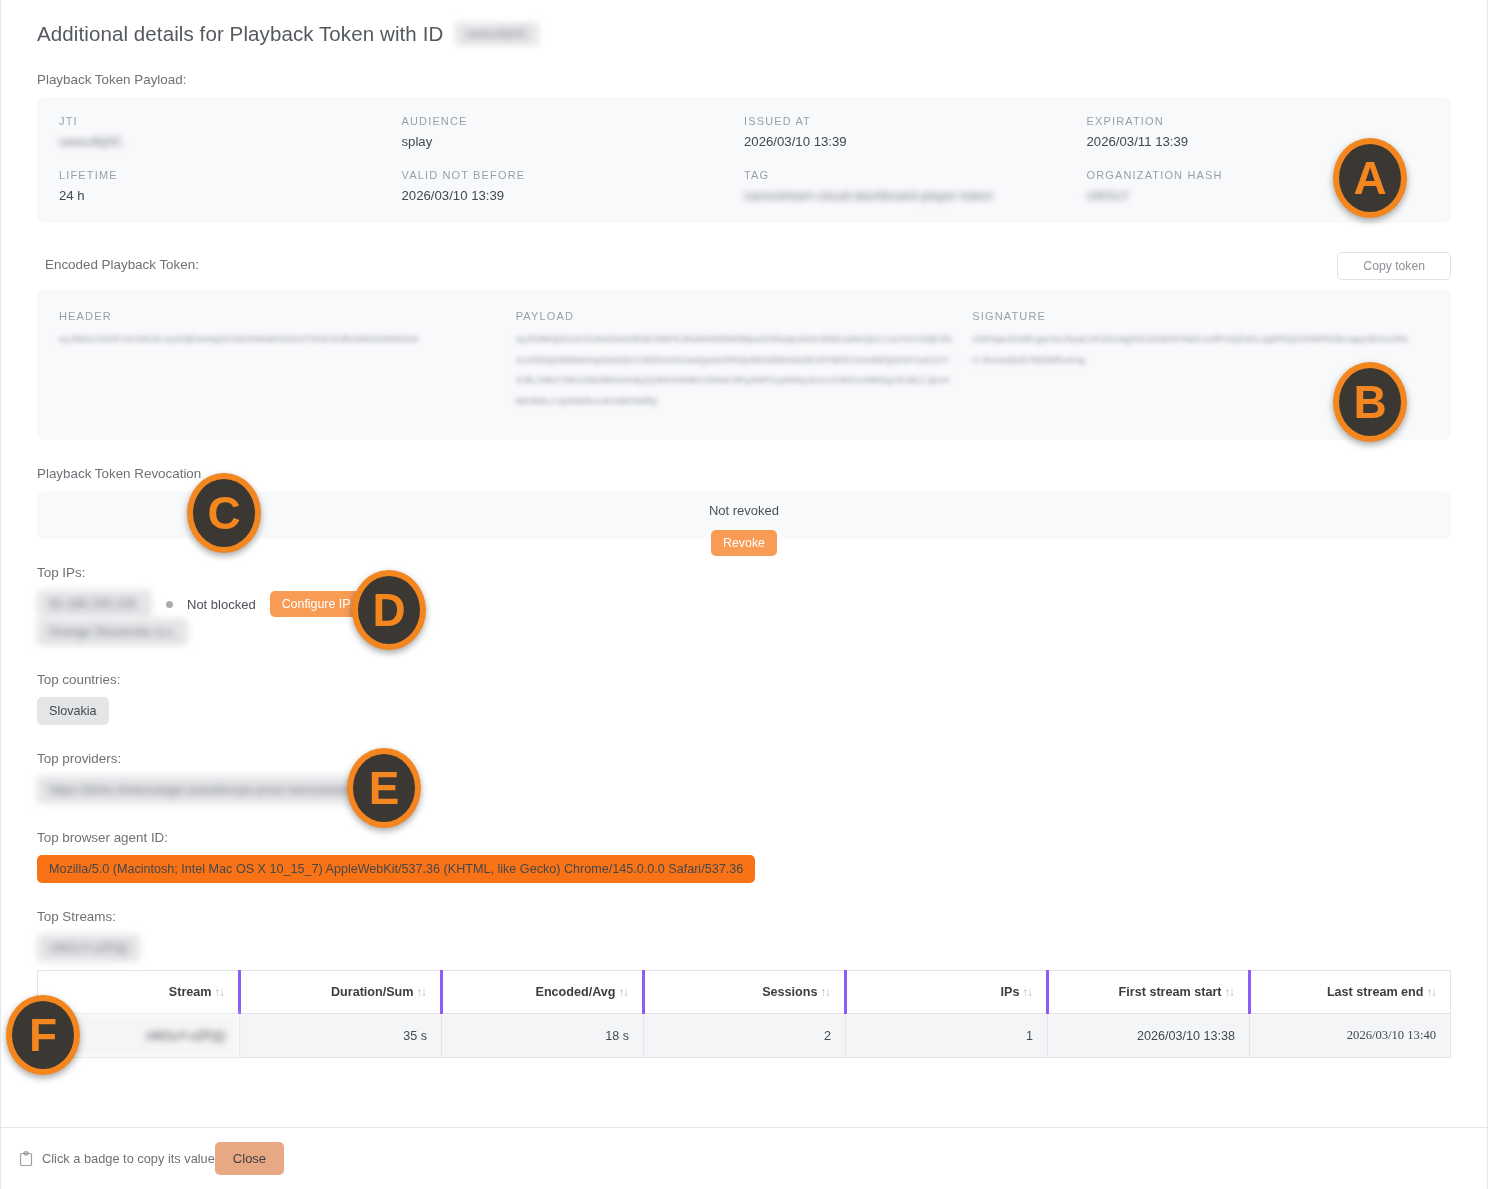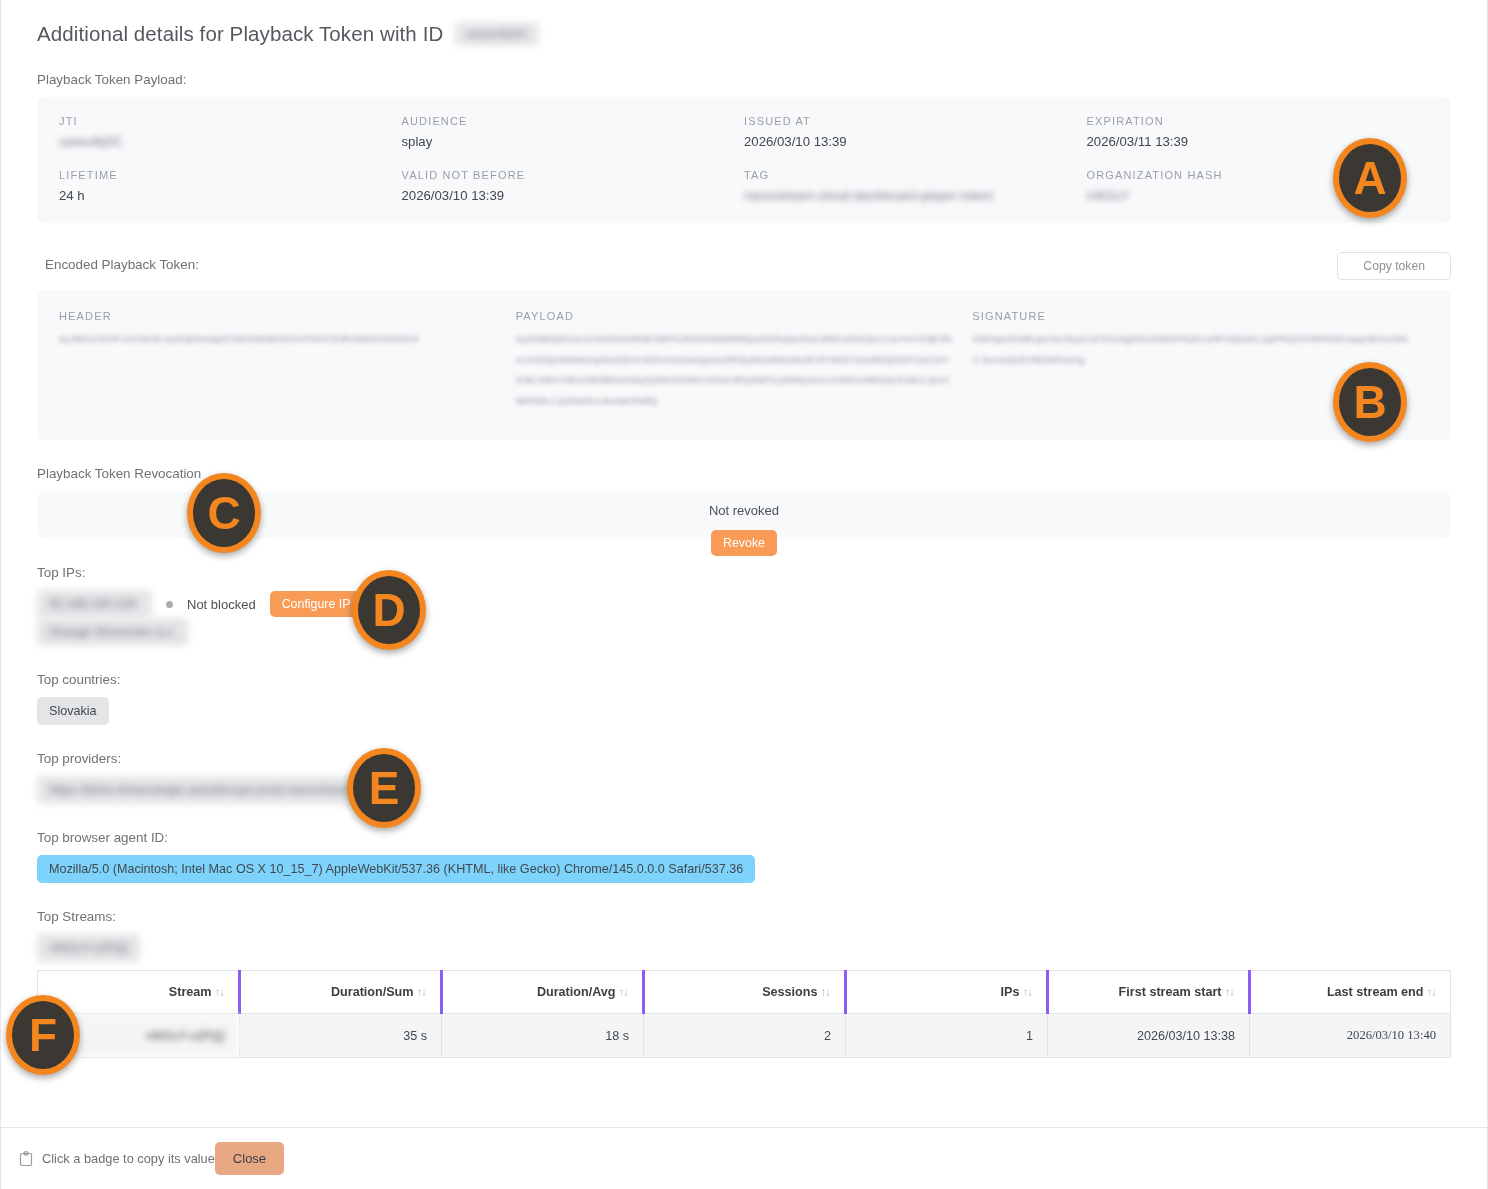--- a/index.html
+++ b/index.html
@@ -75,21 +75,21 @@
   }
 
   
   .chip-row { display:flex; align-items:center; gap:14px; }
   .chip {
     background:#e4e5e7; border-radius:5px; color:#43484d;
     font-size:12.6px; padding:7px 12px; white-space:nowrap;
     display:inline-block;
   }
   .chip.blurred { filter:blur(3.5px); color:#72777d; }
-  .chip.wide-ua { background:#7dd3fc; font-size:12.6px; }
+  .chip.wide-ua { background:#f97316; font-size:12.6px; }
 
   
   .tbl { width:100%; border-collapse:collapse; margin-top:8px; border:1px solid #e2e4e7; }
   .tbl th {
     font-size:12.6px; font-weight:700; color:#3a3f44; text-align:right;
     padding:14px 14px; border-right:3px solid #8b5cf6; background:#fff;
     white-space:nowrap;
   }
   .tbl th:last-child { border-right:none; }
   .tbl td {
@@ -230,21 +230,21 @@
     <div class="section-label">Top Streams:</div>
     <div class="chip-row">
       <span class="chip blurred" style="min-width:78px;">nW2uY-oZFjQ</span>
     </div>
 
     <table class="tbl">
       <thead>
         <tr>
           <th style="width:202px;"><span>Stream</span><span class="sort-ico">↑↓</span></th>
           <th style="width:202px;"><span>Duration/Sum</span><span class="sort-ico">↑↓</span></th>
-          <th style="width:202px;"><span>Duration/Avg</span><span class="sort-ico">↑↓</span></th>
+          <th style="width:202px;"><span>Encoded/Avg</span><span class="sort-ico">↑↓</span></th>
           <th style="width:202px;"><span>Sessions</span><span class="sort-ico">↑↓</span></th>
           <th style="width:202px;"><span>IPs</span><span class="sort-ico">↑↓</span></th>
           <th style="width:202px;"><span>First stream start</span><span class="sort-ico">↑↓</span></th>
           <th><span>Last stream end</span><span class="sort-ico">↑↓</span></th>
         </tr>
       </thead>
       <tbody>
         <tr>
           <td class="cell-blur">nW2uY-oZFjQ</td>
           <td>35 s</td>

